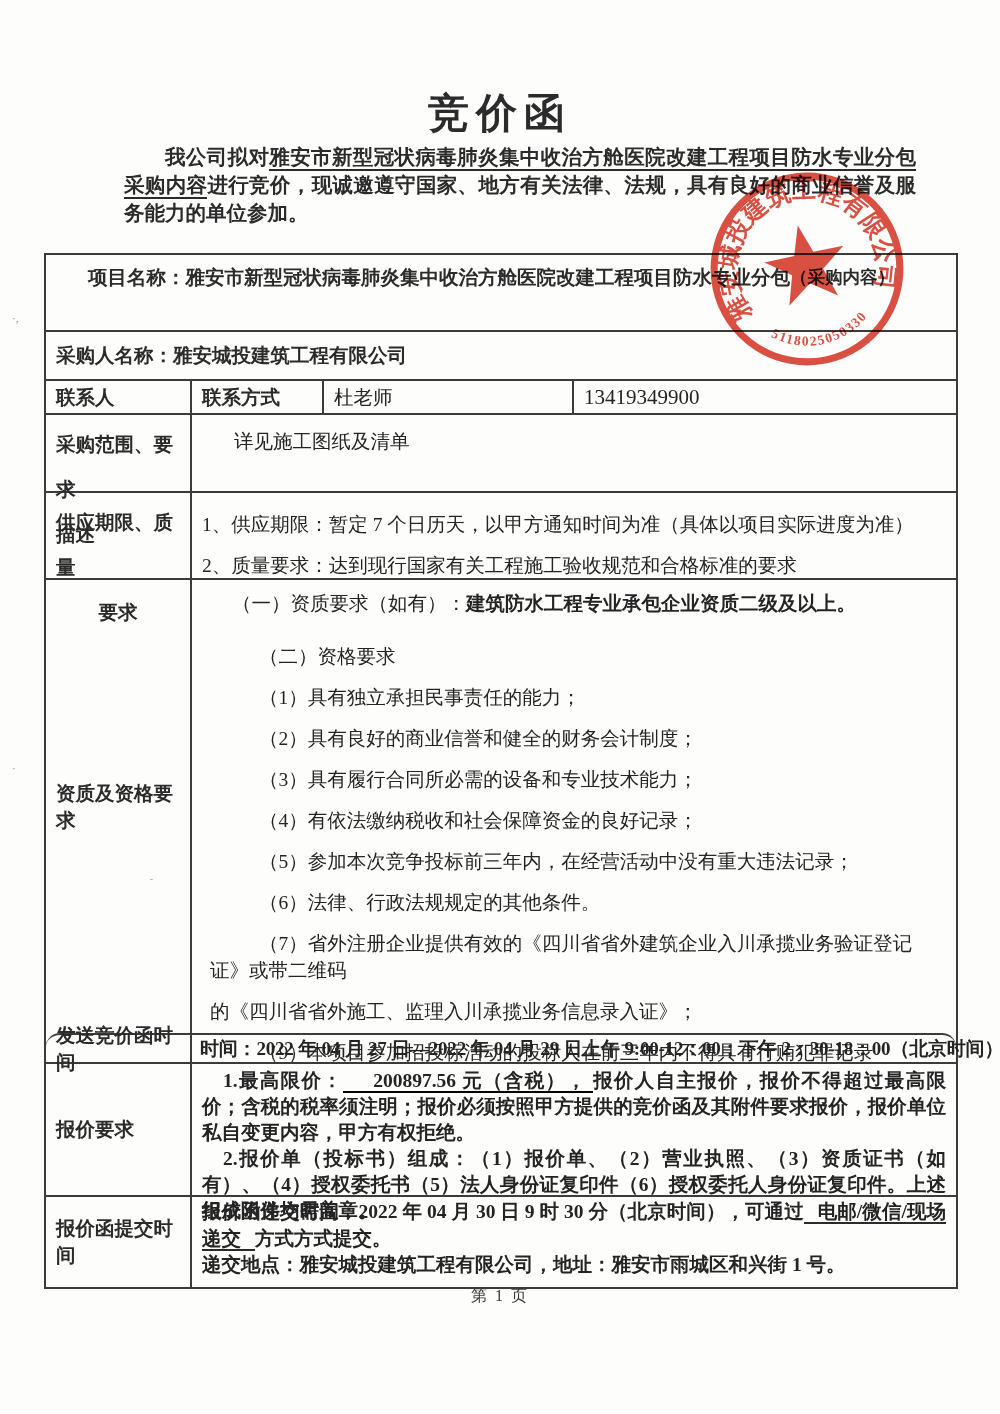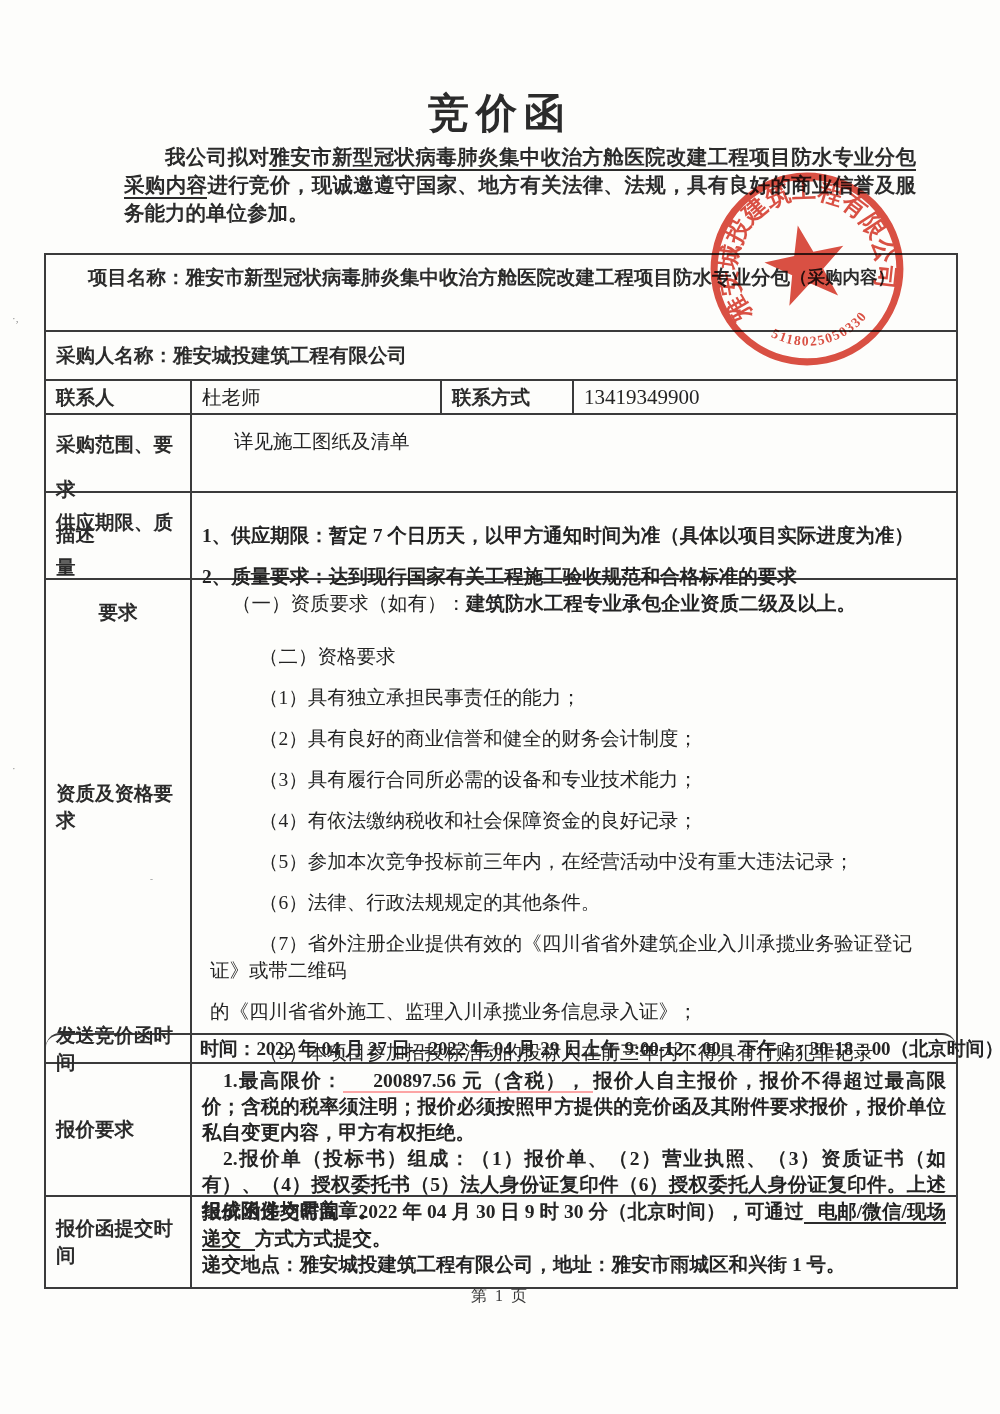--- a/index.html
+++ b/index.html
@@ -45,32 +45,32 @@
   .r-qual      { height: 455px; }
   .r-send      { height: 29px; border-radius: 14px; }
   .r-quote     { height: 133px; }
   .r-submit    { height: 92px; }
   .c-name   { width: 250px; flex: 0 0 250px; border-right: 2px solid #3b3b3b; }
   .c-method { width: 132px; flex: 0 0 132px; border-right: 2px solid #3b3b3b; }
   .c-phone  { font-family: "Liberation Serif", "DejaVu Serif", serif; font-size: 21px; }
   .two-line { display: block; padding-top: 7px; line-height: 45px; align-items: flex-start; }
   .two-line .l2c { text-align: center; }
   .v-top { display: block; padding-top: 13px; text-indent: 32px; }
-  .v-mid { display: block; padding-top: 22px; line-height: 41px; font-weight: bold; }
+  .v-mid { display: block; padding-top: 11px; line-height: 41px; }
   .qual-content { display: block; padding: 6px 18px 0 18px; line-height: 27px; }
   .qual-content p { margin: 14px 0; text-indent: 49px; }
   .qual-content p.q-first { margin-top: 4px; text-indent: 22px; }
   .qual-content p.q-sec2 { margin-top: 26px; }
   .qual-content p.q-cont { text-indent: 0; }
   .qual-content p.q-last { margin-top: 2px; }
   .b { font-weight: bold; }
   .r-send .cell-value { font-weight: bold; padding: 0 8px; white-space: nowrap; font-size: 19px; letter-spacing: -0.2px; }
   .quote-content { display: block; padding: 4px 10px 0 10px; line-height: 26px; font-weight: bold; text-align: justify; }
   .quote-content p { text-indent: 21px; }
-  .price-u { border-bottom: 2px solid #fca5a5; padding: 0 6px 0 30px; }
+  .price-u { border-bottom: 2px solid #000000; padding: 0 6px 0 30px; }
   .submit-content { display: block; padding: 2px 10px 0 10px; line-height: 26.5px; font-weight: bold; text-align: justify; }
   .chan-u { border-bottom: 2px solid #2b2b2b; padding: 0 14px; }
   
   .seal {
     position: absolute; left: 701px; top: 163px; width: 212px; height: 212px;
     transform: rotate(-12deg); opacity: 0.88; mix-blend-mode: multiply;
     pointer-events: none;
   }
   
   .page-footer {
@@ -103,22 +103,22 @@
 
     <div class="trow r-purchaser">
       <div class="cell full">
           <span>采购人名称：</span>
           <span>雅安城投建筑工程有限公司</span>
         </div>
     </div>
 
     <div class="trow r-contact">
       <div class="cell cell-label">联系人</div>
+      <div class="cell c-method cell-label">联系方式</div>
       <div class="cell c-name">杜老师</div>
-      <div class="cell c-method cell-label">联系方式</div>
       <div class="cell cell-value c-phone">13419349900</div>
     </div>
 
     <div class="trow r-scope">
       <div class="cell cell-label two-line">
         <span>采购范围、要求</span><br>
         <span>描述</span>
       </div>
       <div class="cell cell-value v-top">详见施工图纸及清单</div>
     </div>

